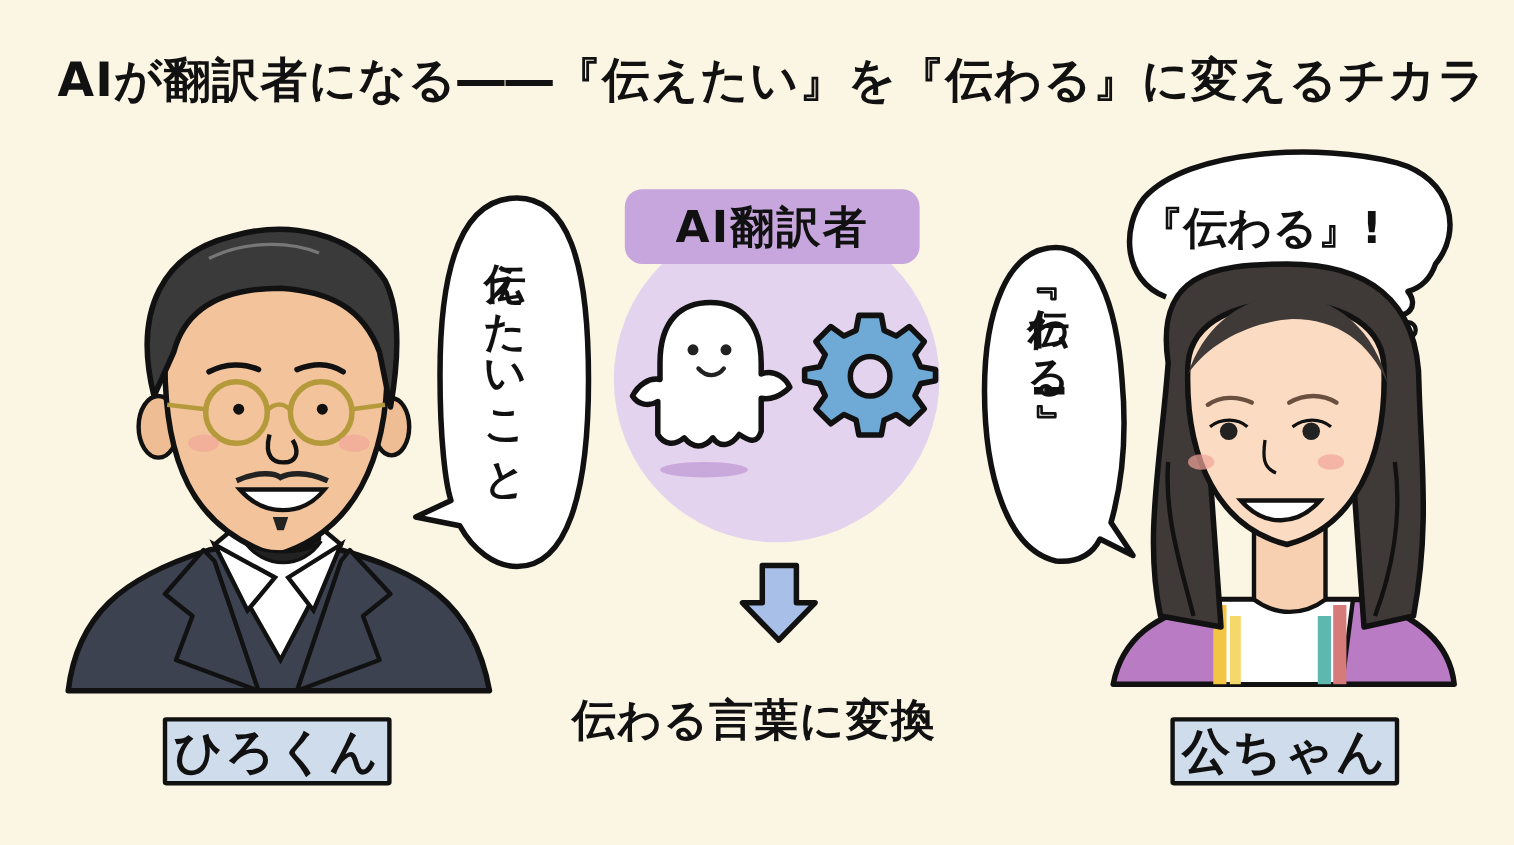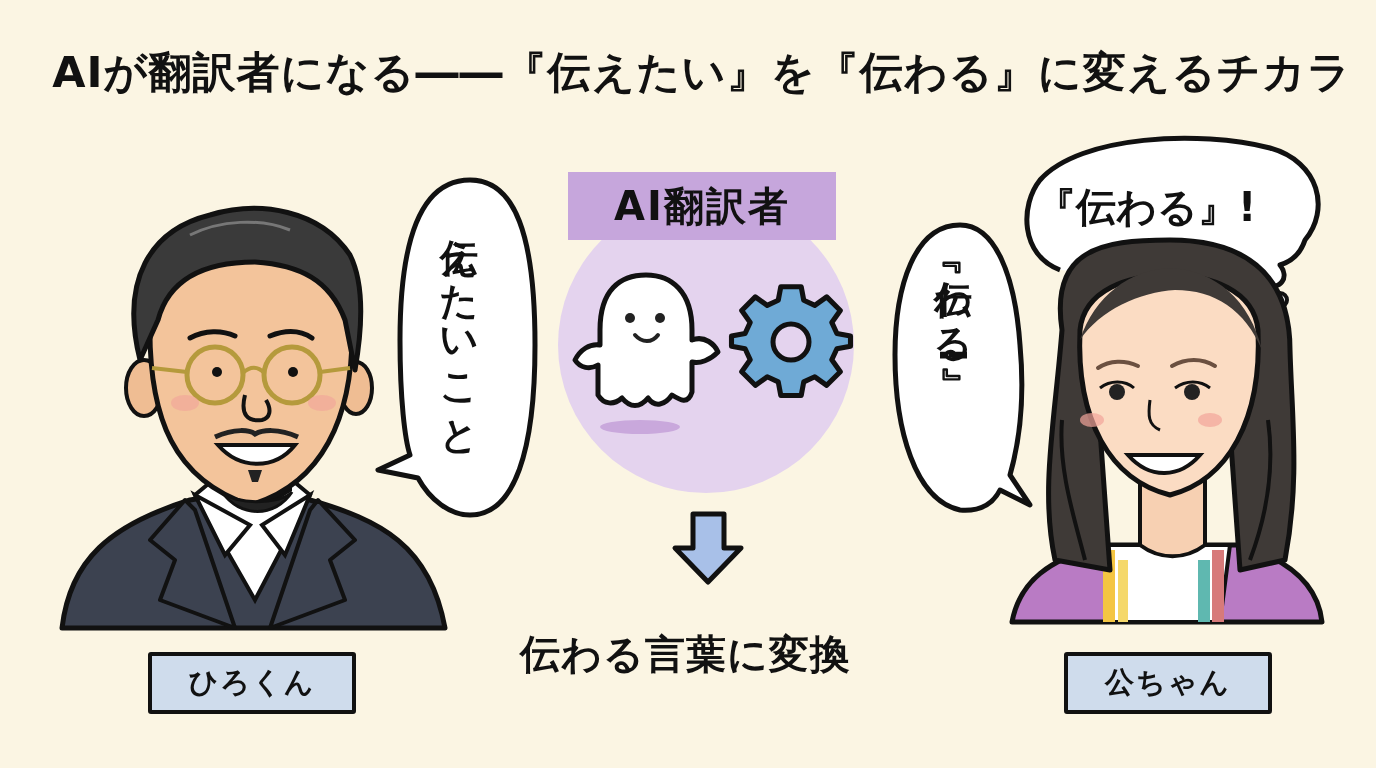--- a/index.html
+++ b/index.html
@@ -27,41 +27,41 @@
       writing-mode: vertical-rl;
       font-weight: bold;
       color: #111;
       letter-spacing: 2px;
     }
     .ai-label {
       position: absolute;
       left: 568px; top: 172px;
       width: 268px; height: 68px;
       background: #c6a6dc;
-      border-radius: 0;
+      border-radius: 16px;
       display: flex; align-items: center; justify-content: center;
       font-size: 40px; font-weight: bold; color: #111;
       letter-spacing: 2px;
     }
     .convert-label {
       position: absolute;
       left: 520px; top: 604px; width: 400px;
       text-align: left;
       font-size: 40px; font-weight: bold; color: #111;
       letter-spacing: 1px;
       margin-top: 23px;
     }
     .name-tag {
       position: absolute;
       height: 62px;
       background: #cfdcec;
       border: 4px solid #111;
       border-radius: 3px;
       display: flex; align-items: center; justify-content: center;
-      font-size: 29px; font-weight: bold; color: #111;
+      font-size: 44px; font-weight: bold; color: #111;
       letter-spacing: 2px;
     }
     .thought-text {
       position: absolute;
       left: 1036px; top: 180px;
       font-size: 40px; font-weight: bold; color: #111;
       white-space: nowrap;
     }
   </style>
 </head>

